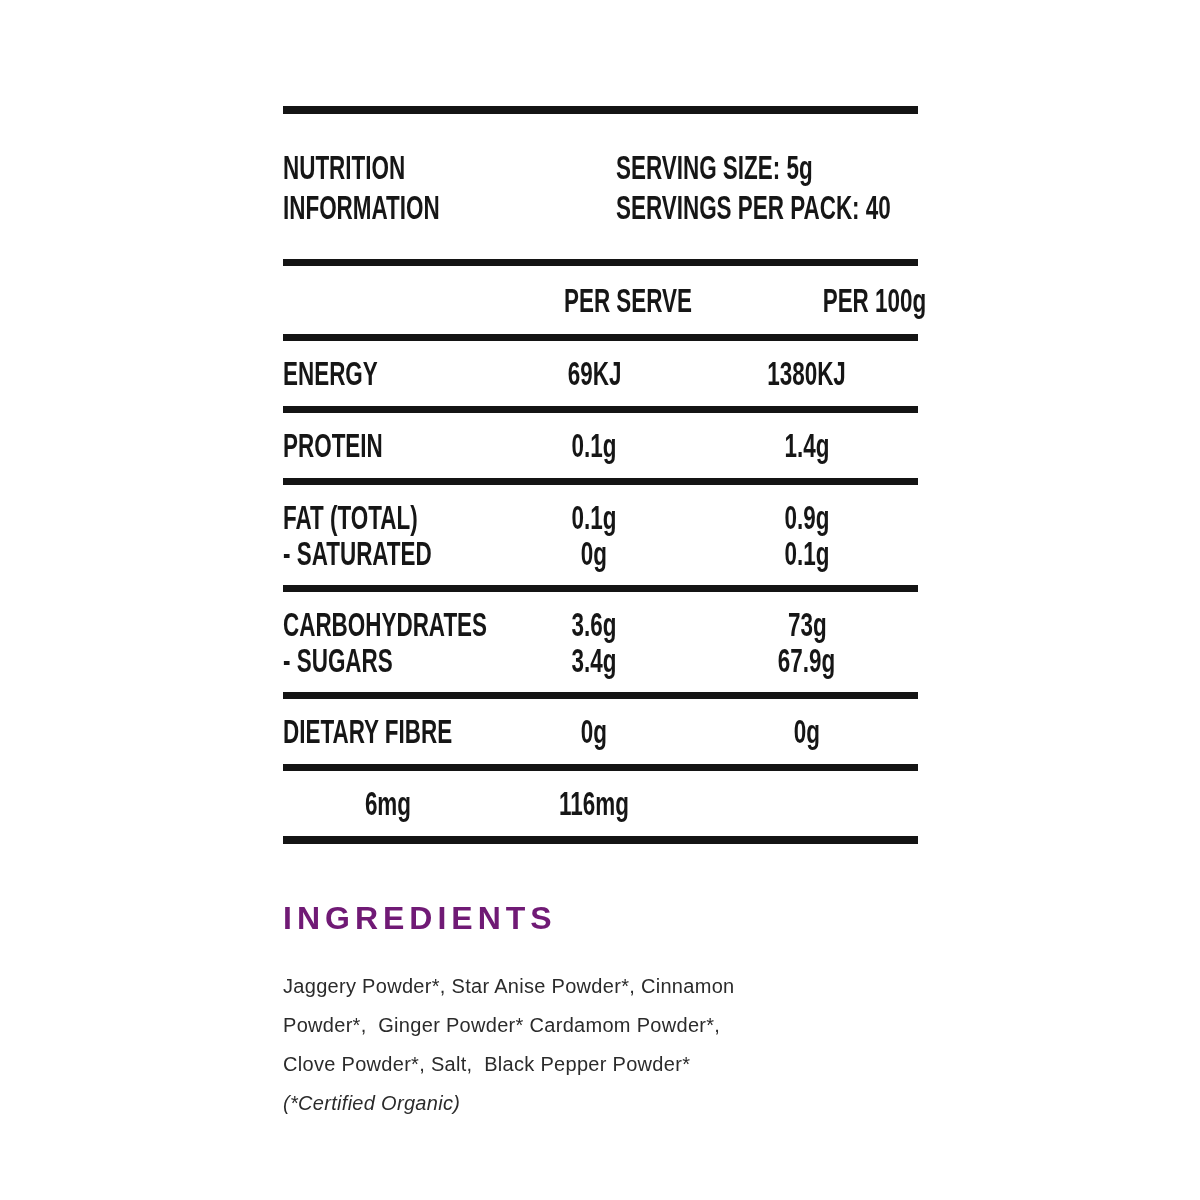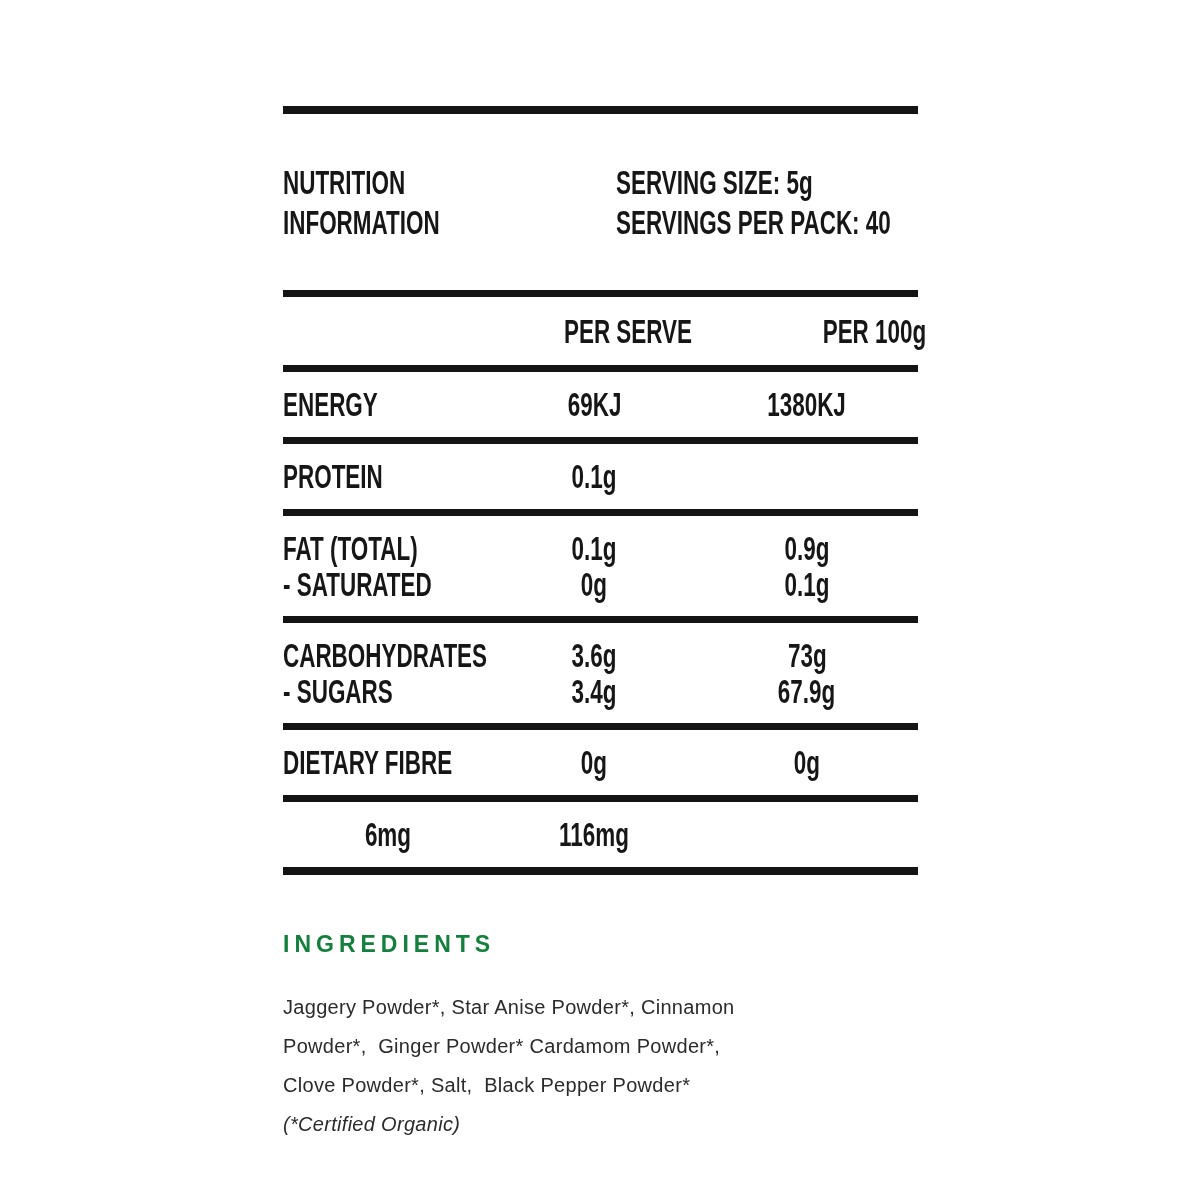--- a/index.html
+++ b/index.html
@@ -35,21 +35,21 @@
     color: #161616;
     transform: scaleX(0.66);
     transform-origin: center center;
   }
   .cond--left { transform-origin: left center; }
 
   
   .nutri-header {
     display: flex;
     align-items: center;
-    height: 176px;
+    height: 145px;
   }
   .nutri-header .block { line-height: 40px; }
   .nutri-header .block div { height: 40px; }
   .header-left { flex: 1 1 auto; }
   .header-right { width: 302px; flex: 0 0 auto; text-decoration: underline; }
 
   
   .row {
     display: grid;
     grid-template-columns: 33% 32% 35%;
@@ -58,24 +58,24 @@
   .row-colhead { height: 68px; gap: 34px; }
   .row-single  { height: 65px; }
   .row-double  { height: 100px; }
   .cell { overflow: visible; }
   .cell.mid, .cell.right { text-align: center; }
   .cell .line { height: 36px; line-height: 36px; }
 
   
   .ing-title {
     margin-top: 56px;
-    font-size: 23px;
+    font-size: 32px;
     font-weight: 700;
     letter-spacing: 5px;
-    color: #15803d;
+    color: #701a75;
   }
   .ing-body {
     margin-top: 30px;
     font-size: 20px;
     line-height: 39px;
     letter-spacing: 0.3px;
     color: #2b2b2b;
     font-weight: 400;
   }
   .ing-line { white-space: pre-wrap; }
@@ -128,20 +128,23 @@
 
     <div class="rule"></div>
 
     <div class="row row-single">
       <div class="cell left">
         <span class="cond cond--left">PROTEIN</span>
       </div>
       <div class="cell mid">
         <span class="cond">0.1g</span>
       </div>
+      <div class="cell right">
+        <span class="cond">1.4g</span>
+      </div>
     </div>
 
     <div class="rule"></div>
 
     <div class="row row-double">
       <div class="cell left">
         <div class="line"><span class="cond cond--left">FAT (TOTAL)</span></div>
         <div class="line"><span class="cond cond--left">- SATURATED</span></div>
       </div>
       <div class="cell mid">

